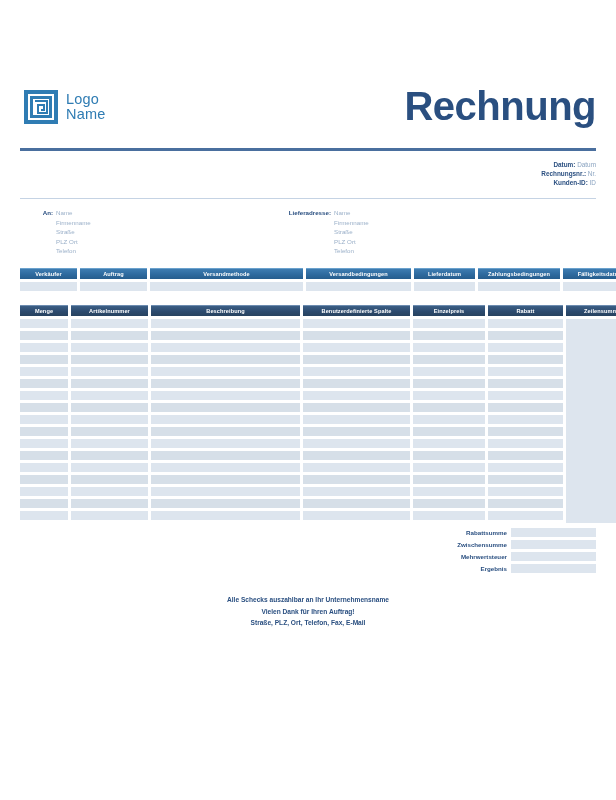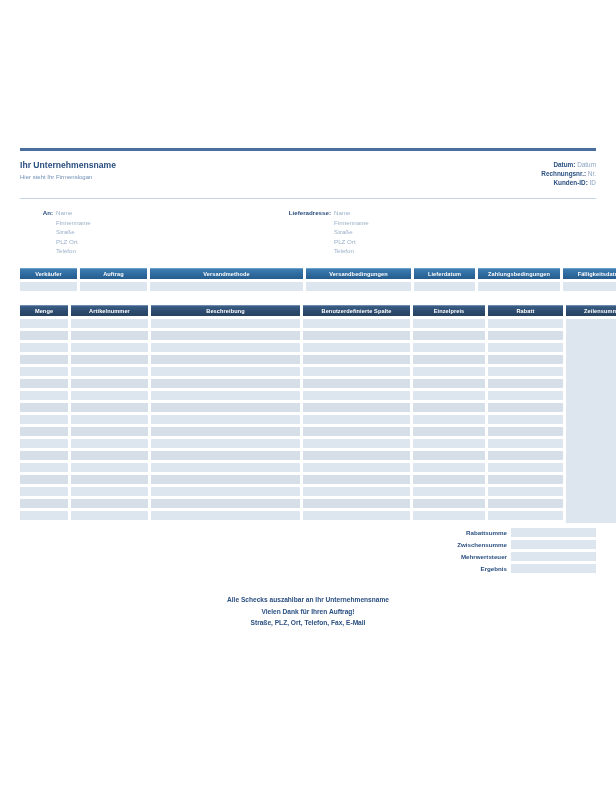--- a/index.html
+++ b/index.html
@@ -205,26 +205,38 @@
     font-weight: bold;
     line-height: 11.5px;
     color: #2a4f80;
   }
 </style>
 </head>
 <body>
 
 <div class="page">
 
+  <div class="header">
+    <div class="logo-block">
+      <svg class="logo-mark" viewBox="0 0 34 34">
+        <rect x="0" y="0" width="34" height="34" fill="#2f7cb3"></rect>
+        <rect x="4" y="4" width="26" height="26" fill="#ffffff"></rect>
+        <rect x="6" y="6" width="22" height="22" fill="#2f7cb3"></rect>
+        <rect x="9" y="9" width="16" height="16" fill="#ffffff"></rect>
+        <path d="M11 11 h12 v12 h-9 v-8 h6 v5 h-3" fill="none" stroke="#2f7cb3" stroke-width="2"></path>
+      </svg>
+      <div class="logo-text">
+        <span>Logo</span>
+        <span>Name</span>
+      </div>
+    </div>
+    <div class="doc-title">Rechnung</div>
+  </div>
   <div class="rule"></div>
 
-  <div class="company">
-    <div class="company-name">Ihr Unternehmensname</div>
-    <div class="company-slogan">Hier steht Ihr Firmenslogan</div>
-  </div>
 
   <div class="meta">
     <div class="meta-row">
       <b>Datum:</b>
       <i>Datum</i>
     </div>
     <div class="meta-row">
       <b>Rechnungsnr.:</b>
       <i>Nr.</i>
     </div>

